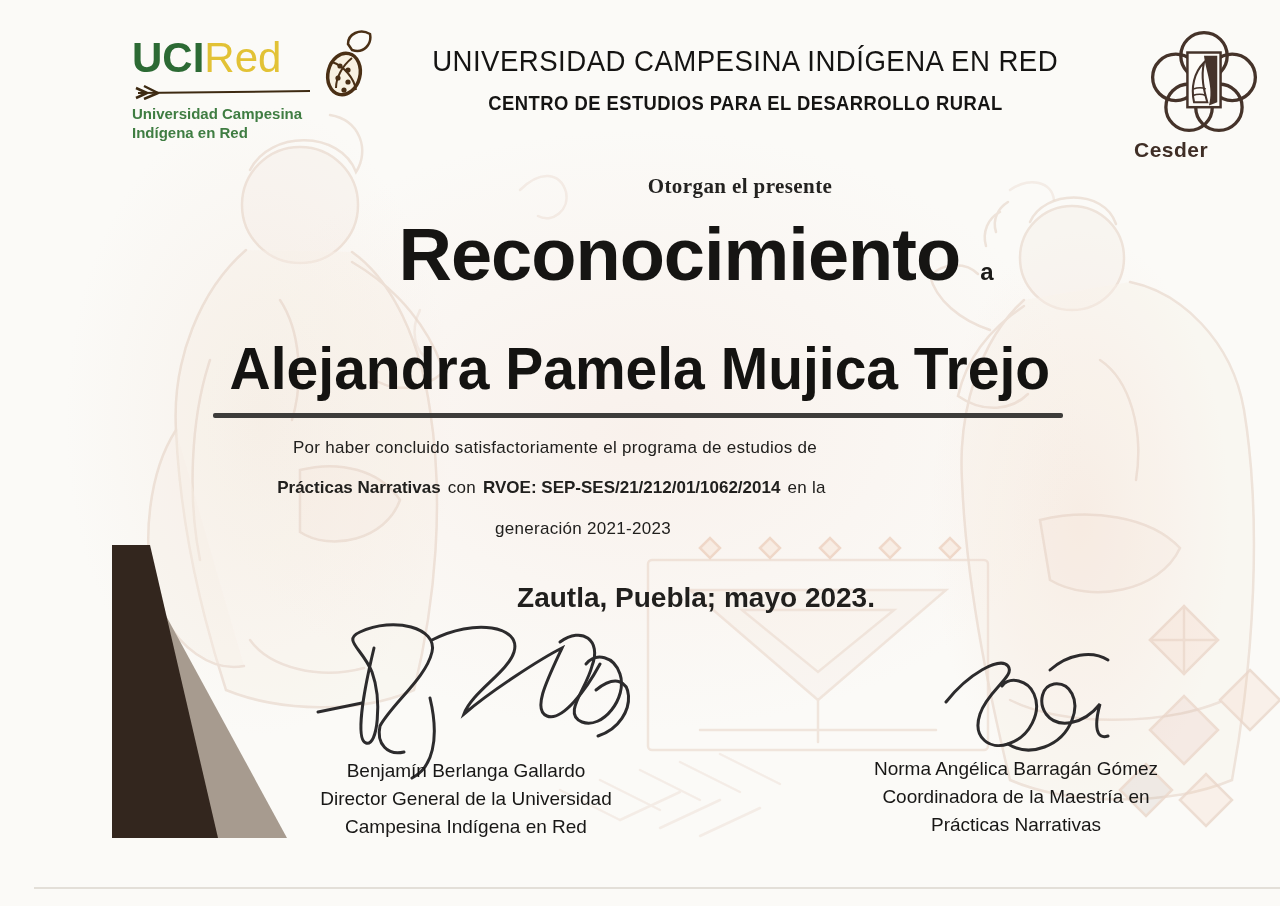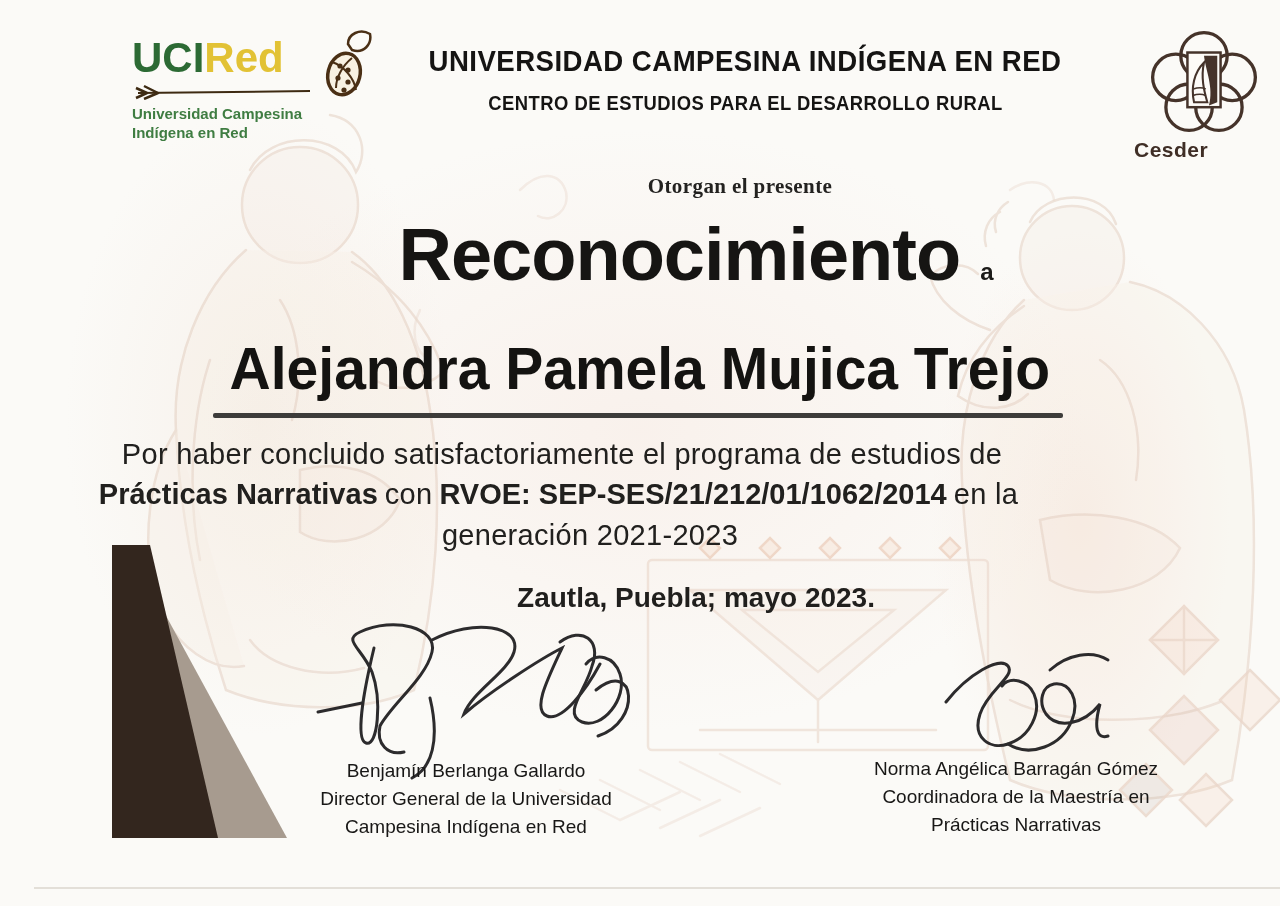--- a/index.html
+++ b/index.html
@@ -9,39 +9,39 @@
       radial-gradient(closest-side at 640px 430px, rgba(246,230,222,0.45), rgba(246,230,222,0) 70%),
       radial-gradient(closest-side at 1080px 520px, rgba(244,222,210,0.40), rgba(244,222,210,0) 75%),
       radial-gradient(closest-side at 260px 420px, rgba(240,226,214,0.35), rgba(240,226,214,0) 75%),
       #fbfaf7;
     font-family:"Liberation Sans", sans-serif;color:#1c1b19;
   }
   .abs{position:absolute;}
   .center-text{text-align:center;}
   .bg-art{position:absolute;left:0;top:0;pointer-events:none;}
   
-  .org-line1{left:330px;top:44px;width:830px;font-weight:700;font-size:30px;letter-spacing:.5px;color:#151413;}
+  .org-line1{left:330px;top:44px;width:830px;font-weight:400;font-size:30px;letter-spacing:.5px;color:#151413;}
   .org-line2{left:330px;top:92px;width:830px;font-weight:800;font-size:20px;letter-spacing:.5px;color:#151413;}
   .cond{display:inline-block;transform:scaleX(.92);transform-origin:center;white-space:nowrap;}
   .intro{left:350px;top:174px;width:780px;font-size:21px;font-weight:700;color:#232220;letter-spacing:.4px;font-family:Liberation Serif, serif;}
   .title-row{left:32px;top:212px;width:1280px;}
   .title-main{font-size:74px;font-weight:800;letter-spacing:-1px;color:#161513;margin-left:48px;}
   .title-suffix{font-size:24px;font-weight:700;margin-left:20px;color:#1b1a18;}
   .baseline{display:inline-flex;align-items:baseline;}
   .recipient{left:0;top:334px;width:1280px;font-size:60px;font-weight:800;color:#141311;white-space:nowrap;}
   .name-underline{left:213px;top:413px;width:850px;height:5px;background:#3d3c3a;border-radius:2px;}
-  .body-line{left:12px;width:1100px;font-size:29px;font-weight:500;color:#21201e;letter-spacing:.3px;white-space:nowrap;}
+  .body-line{left:5px;width:1100px;font-size:17px;font-weight:500;color:#21201e;letter-spacing:.3px;white-space:nowrap;}
   .b1{top:438px;} .b2{top:478px;} .b3{top:519px;padding-left:28px;}
   .bold-seg{font-weight:800;letter-spacing:0;}
   .gap{margin:0 7px;}
   .date-line{left:56px;top:582px;width:1280px;font-size:28px;font-weight:600;color:#201f1d;}
   
   .ucired{left:126px;top:34px;width:250px;height:120px;}
   .ucired-word{position:absolute;left:6px;top:0;font-size:42px;font-weight:800;letter-spacing:0;white-space:nowrap;}
-  .uci{color:#2c6a34;} .redw{color:#e2c235;font-weight:700;}
+  .uci{color:#2c6a34;} .redw{color:#e2c235;font-weight:400;}
   .ucired-tagline{position:absolute;left:6px;top:70px;font-size:15px;line-height:19px;font-weight:700;color:#3f7d42;}
   
   .cesder{left:1134px;top:26px;width:142px;height:150px;}
   .cesder-label{position:absolute;left:0;top:112px;width:140px;text-align:left;font-size:21px;font-weight:800;color:#3f2e26;letter-spacing:.5px;}
   
   .signer{width:400px;font-size:19px;line-height:28px;font-weight:400;color:#181716;text-align:center;}
   .signer-left{left:266px;top:757px;}
   .signer-right{left:816px;top:755px;}
   .scan-line{left:34px;top:887px;width:1246px;height:2px;background:#e3dfd8;}
 </style>

